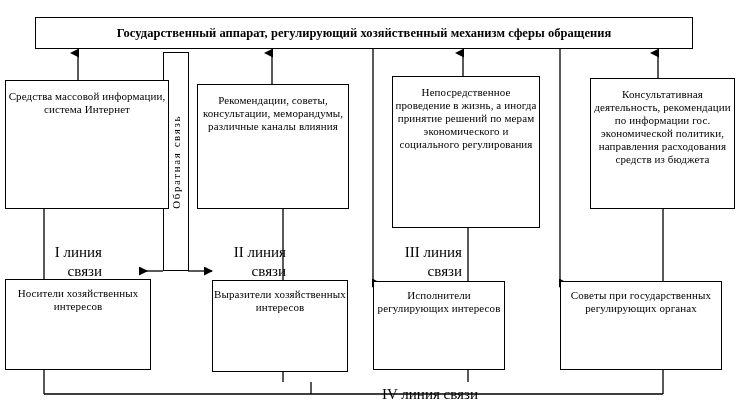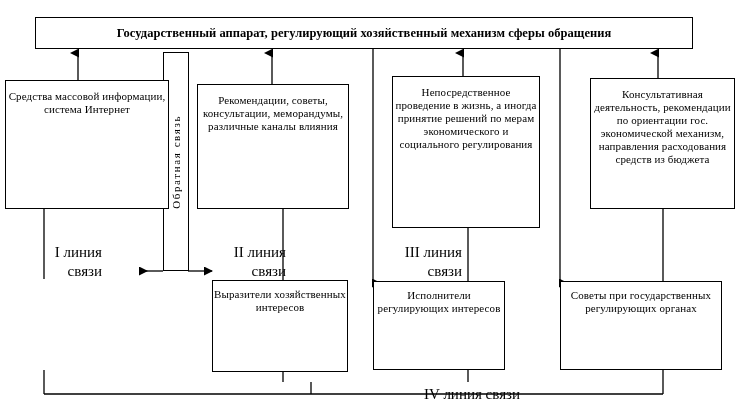--- a/index.html
+++ b/index.html
@@ -71,21 +71,21 @@
     position: absolute;
     font-size: 15px;
     color: #000000;
     white-space: pre;
     line-height: 1.25;
   }
   .label-right {
     text-align: right;
   }
   .label-left {
-    text-align: right;
+    text-align: center;
   }
 </style>
 </head>
 <body>
 
 <div id="diagram-root">
 
   <svg class="layer" viewBox="0 0 740 412" xmlns="http://www.w3.org/2000/svg">
     <defs>
       <marker id="arrow-up" markerWidth="9" markerHeight="9" refX="4.5" refY="8" orient="auto" markerUnits="userSpaceOnUse">
@@ -154,32 +154,35 @@
 
   <div class="node-box col-box" style="left:184px; top:84px; width:152px; height:125px;margin-left:13px;">
     <span class="node-text">Рекомендации, советы, консультации, меморандумы, различные каналы влияния</span>
   </div>
 
   <div class="node-box col-box" style="left:392px; top:76px; width:148px; height:152px;">
     <span class="node-text">Непосредственное проведение в жизнь, а иногда принятие решений по мерам экономического и социального регулирования</span>
   </div>
 
   <div class="node-box col-box" style="left:590px; top:78px; width:145px; height:131px;">
-    <span class="node-text">Консультативная деятельность, рекомендации по ориентации гос. экономической механизм, направления расходования средств из бюджета</span>
+    <span class="node-text">Консультативная деятельность, рекомендации по информации гос. экономической политики, направления расходования средств из бюджета</span>
   </div>
 
   <div class="edge-label label-right" style="left: 46px; top: 243px; width: 56px; white-space: pre;">I линия
 связи</div>
 
   <div class="edge-label label-right" style="left: 230px; top: 243px; width: 56px; white-space: pre;">II линия
 связи</div>
 
   <div class="edge-label label-right" style="left: 400px; top: 243px; width: 62px; white-space: pre;">III линия
 связи</div>
 
+  <div class="node-box bottom-box" style="left:5px; top:279px; width:146px; height:91px;">
+    <span class="node-text">Носители хозяйственных интересов</span>
+  </div>
 
   <div class="node-box bottom-box" style="left:212px; top:280px; width:136px; height:92px;">
     <span class="node-text">Выразители хозяйственных интересов</span>
   </div>
 
   <div class="node-box bottom-box" style="left:373px; top:281px; width:132px; height:89px;">
     <span class="node-text">Исполнители регулирующих интересов</span>
   </div>
 
   <div class="node-box bottom-box" style="left:560px; top:281px; width:162px; height:89px;">

